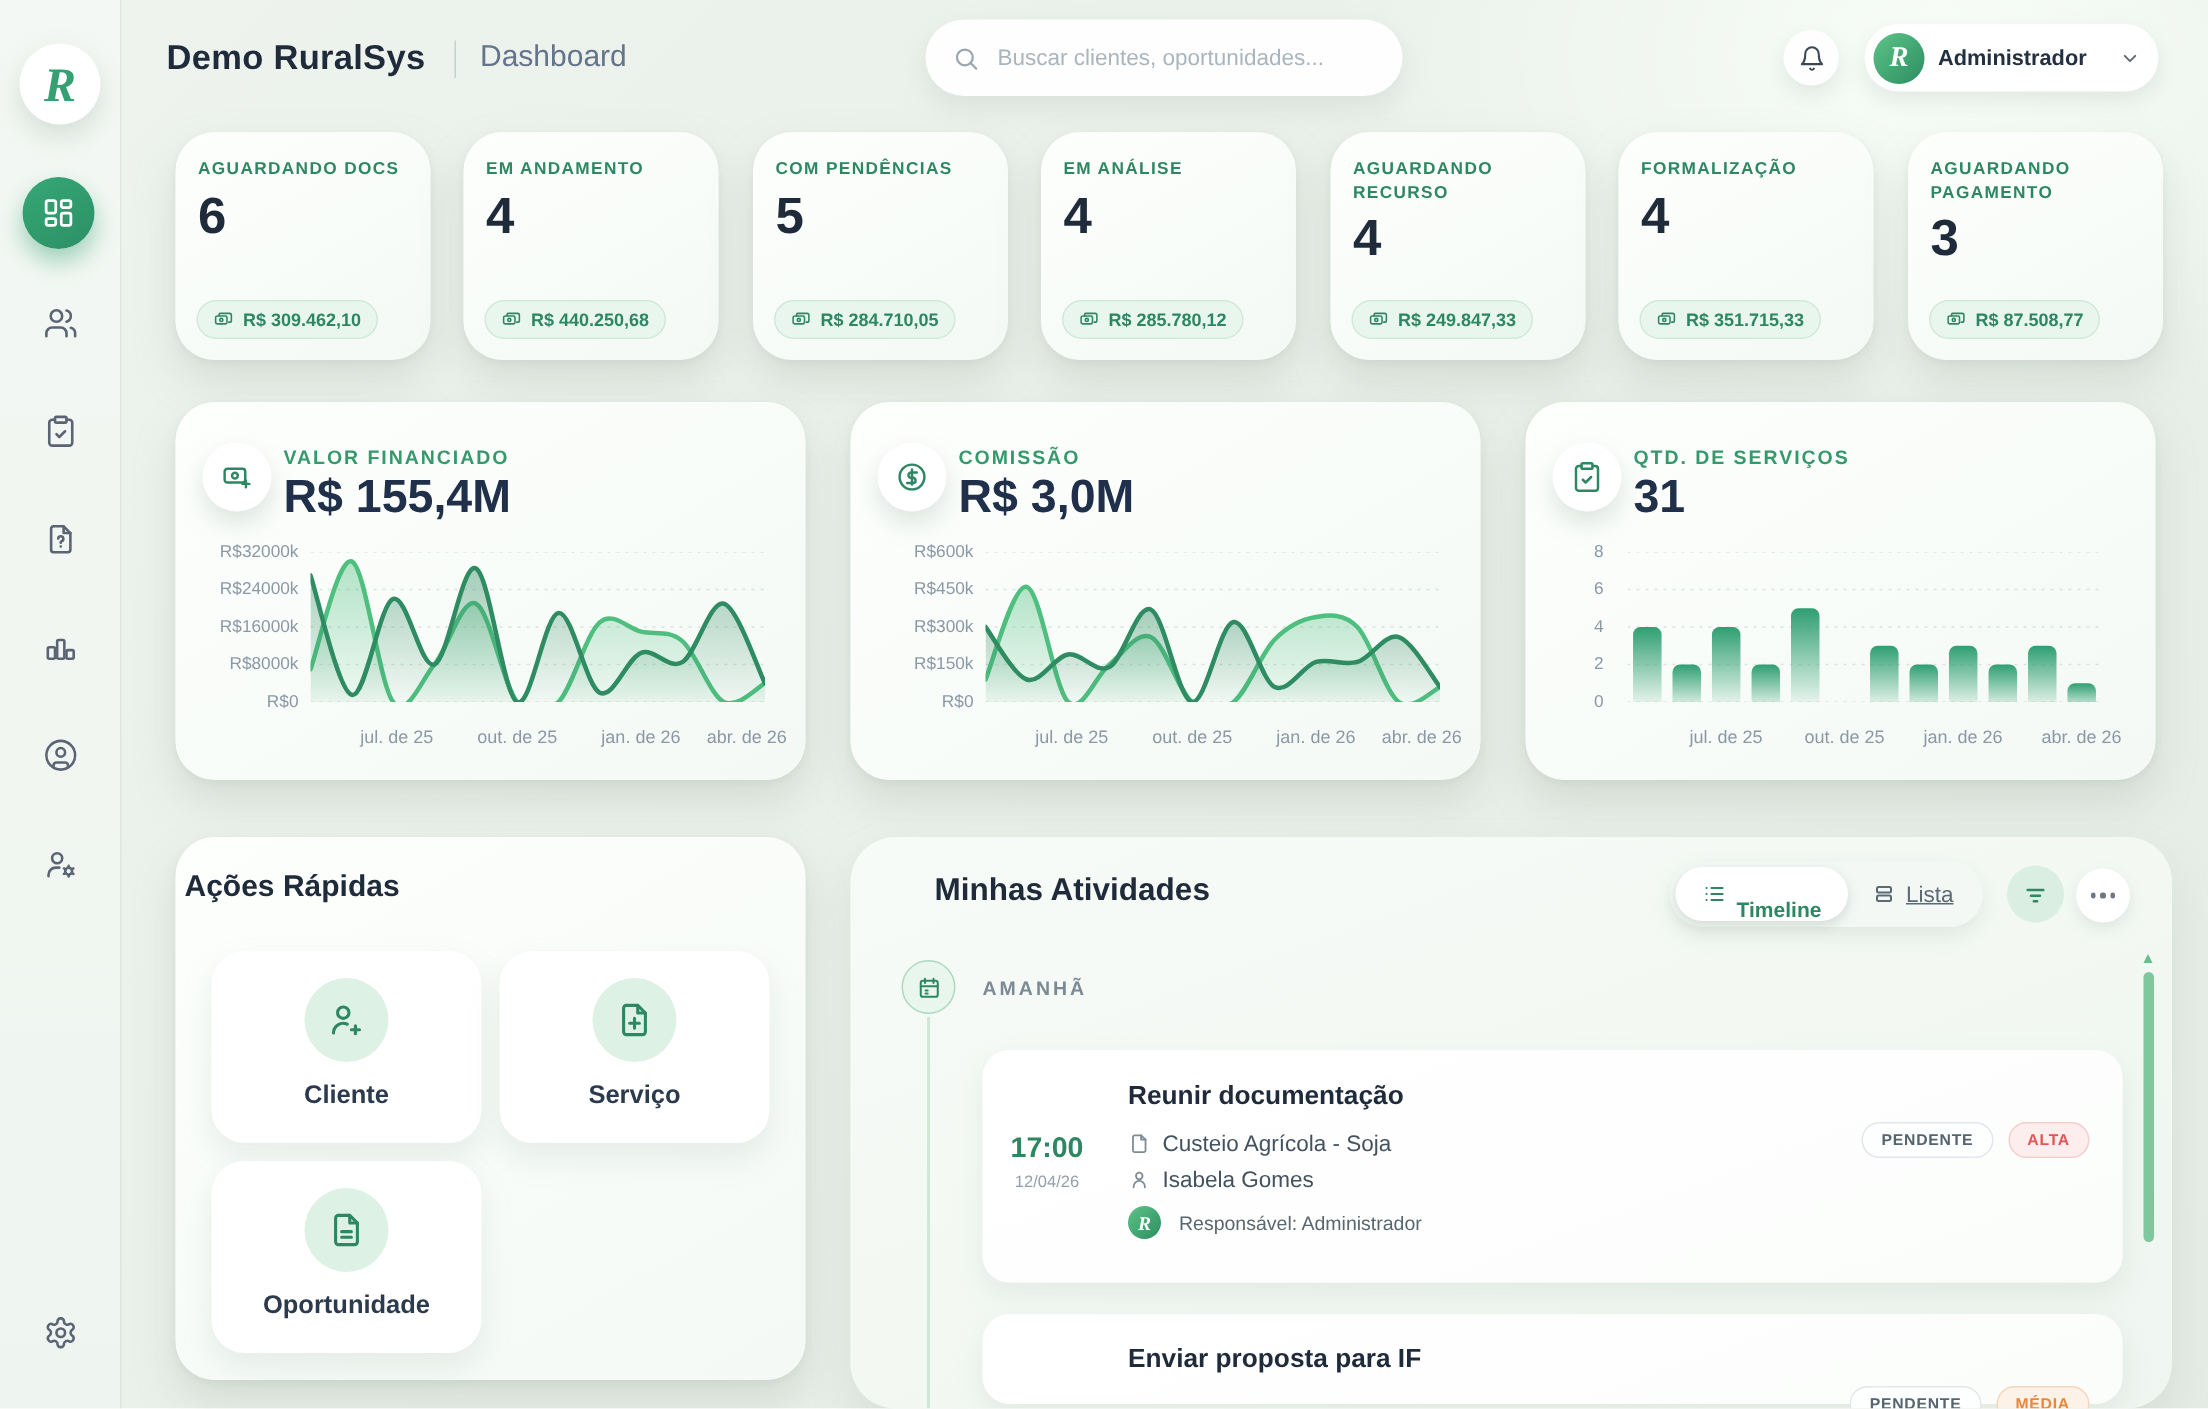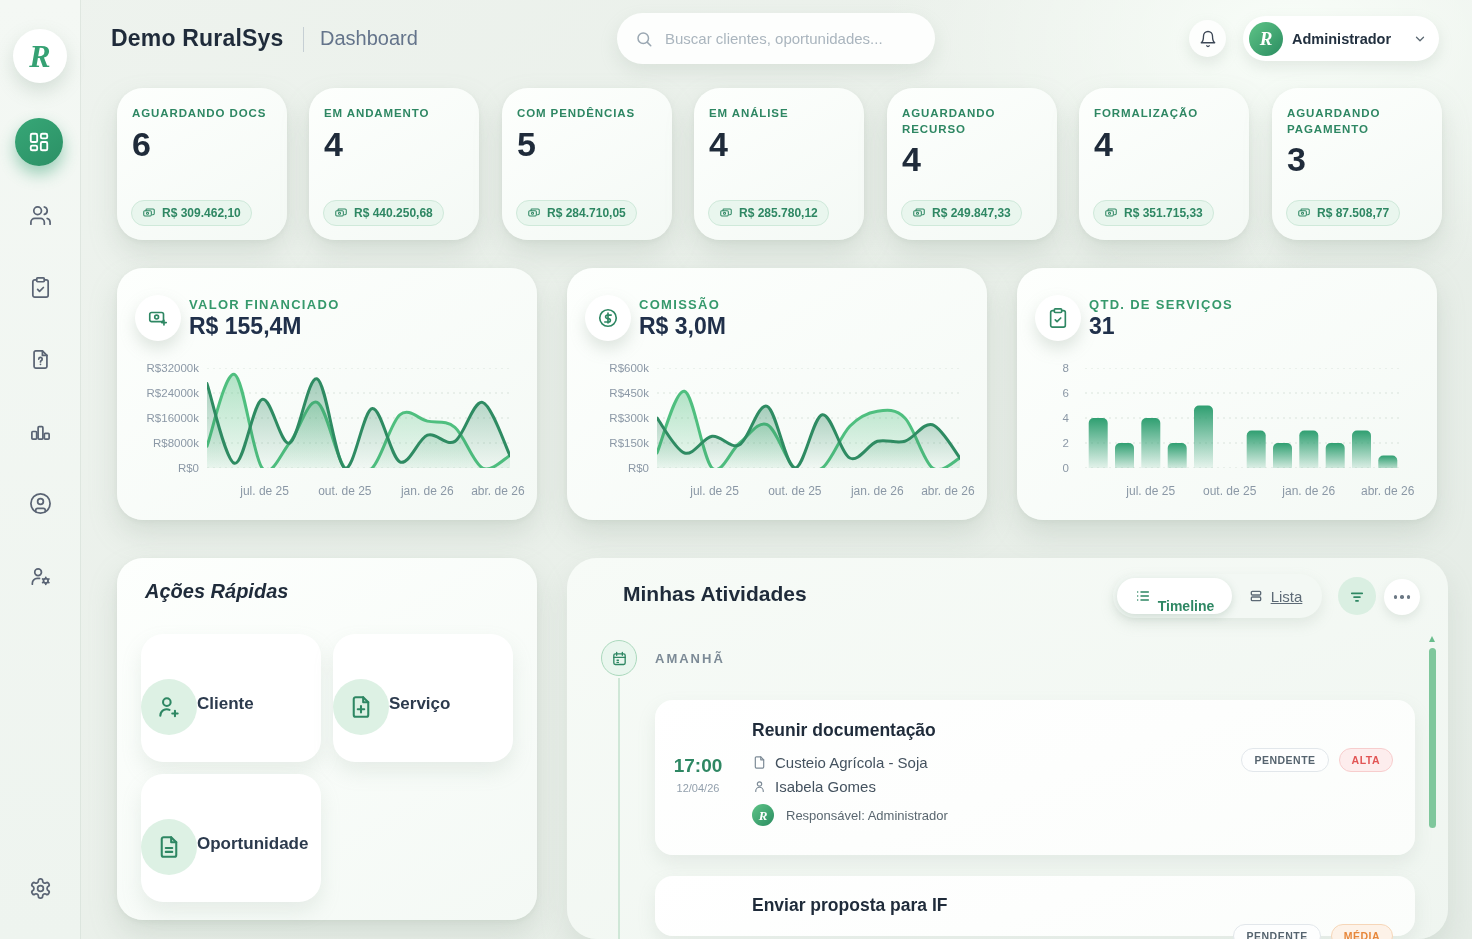--- a/index.html
+++ b/index.html
@@ -57,31 +57,31 @@
     padding:5px 10px;border-radius:999px;background:#e9f6ee;border:1px solid #cfe9da;}
   .sbadge svg{width:14px;height:14px;color:#2e8763;flex:none;}
   .sbadge span{font-size:12px;font-weight:600;color:#2e8763;white-space:nowrap;}
 
   
   .mcard{top:268px;width:420px;height:252px;}
   .micon{position:absolute;left:18px;top:27px;width:46px;height:46px;border-radius:50%;background:#fff;
     box-shadow:0 8px 16px rgba(146,166,151,.28);display:flex;align-items:center;justify-content:center;}
   .micon svg{width:22px;height:22px;color:#2e8763;}
   .mtitle{position:absolute;left:72px;top:29px;font-size:13px;font-weight:700;letter-spacing:1.3px;color:#36996c;}
-  .mvalue{position:absolute;left:72px;top:45px;font-size:23px;font-weight:700;color:#20304a;}
+  .mvalue{position:absolute;left:72px;top:45px;font-size:31px;font-weight:700;color:#20304a;}
   .yl{position:absolute;left:6px;width:76px;text-align:right;font-size:11.5px;color:#8b98a6;line-height:12px;}
   .yl-narrow{width:46px;}
   .plot{position:absolute;top:100px;overflow:hidden;}
   .xrow{position:absolute;top:216px;height:16px;}
   .xl{position:absolute;transform:translateX(-50%);font-size:12px;color:#8b98a6;white-space:nowrap;}
 
   
-  .qa-title{position:absolute;left:28px;top:22px;font-size:20px;font-weight:700;color:#1f2b3a;font-style:italic;}
+  .qa-title{position:absolute;left:6px;top:22px;font-size:20px;font-weight:700;color:#1f2b3a;}
   .qa-btn{position:absolute;width:180px;height:128px;border-radius:22px;background:#fff;
-    box-shadow:0 10px 20px rgba(150,170,155,.18);cursor:pointer;display:flex;flex-direction:row;align-items:center;}
+    box-shadow:0 10px 20px rgba(150,170,155,.18);cursor:pointer;display:flex;flex-direction:column;align-items:center;}
   .qa-ico{margin-top:18px;width:56px;height:56px;border-radius:50%;background:#ddf1e4;
     display:flex;align-items:center;justify-content:center;}
   .qa-ico svg{width:26px;height:26px;color:#2e8763;}
   .qa-label{margin-top:12px;font-size:17px;font-weight:600;color:#2c3a4d;}
 
   
   .panel{left:567px;top:558px;width:881px;height:381px;border-radius:30px;
     background:linear-gradient(160deg,#f7fbf7,#eff5f0);
     box-shadow:0 14px 28px rgba(146,166,151,.20);overflow:hidden;position:absolute;}
   .act-title{position:absolute;left:16px;top:24px;font-size:21px;font-weight:700;color:#1f2b3a;margin-left:40px;}

